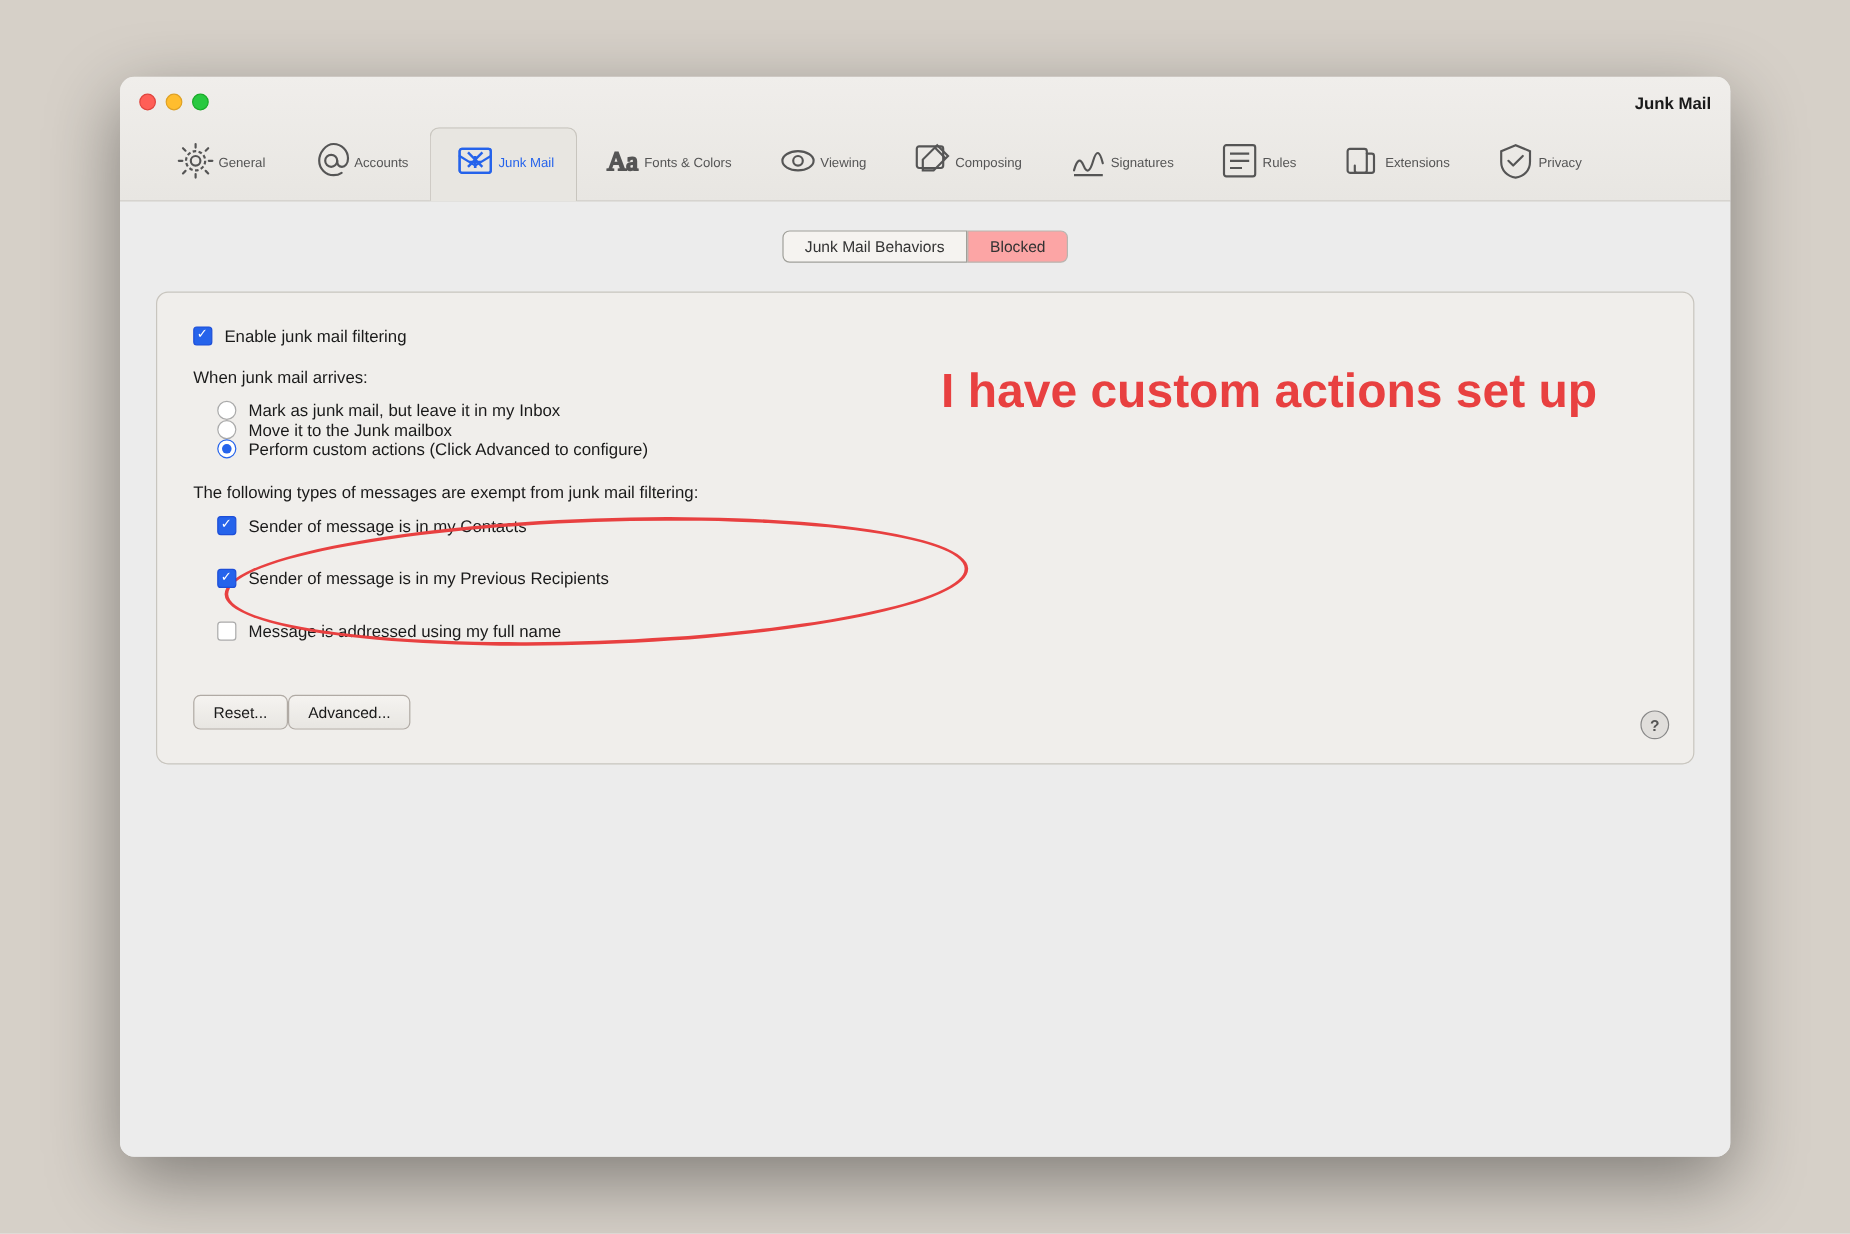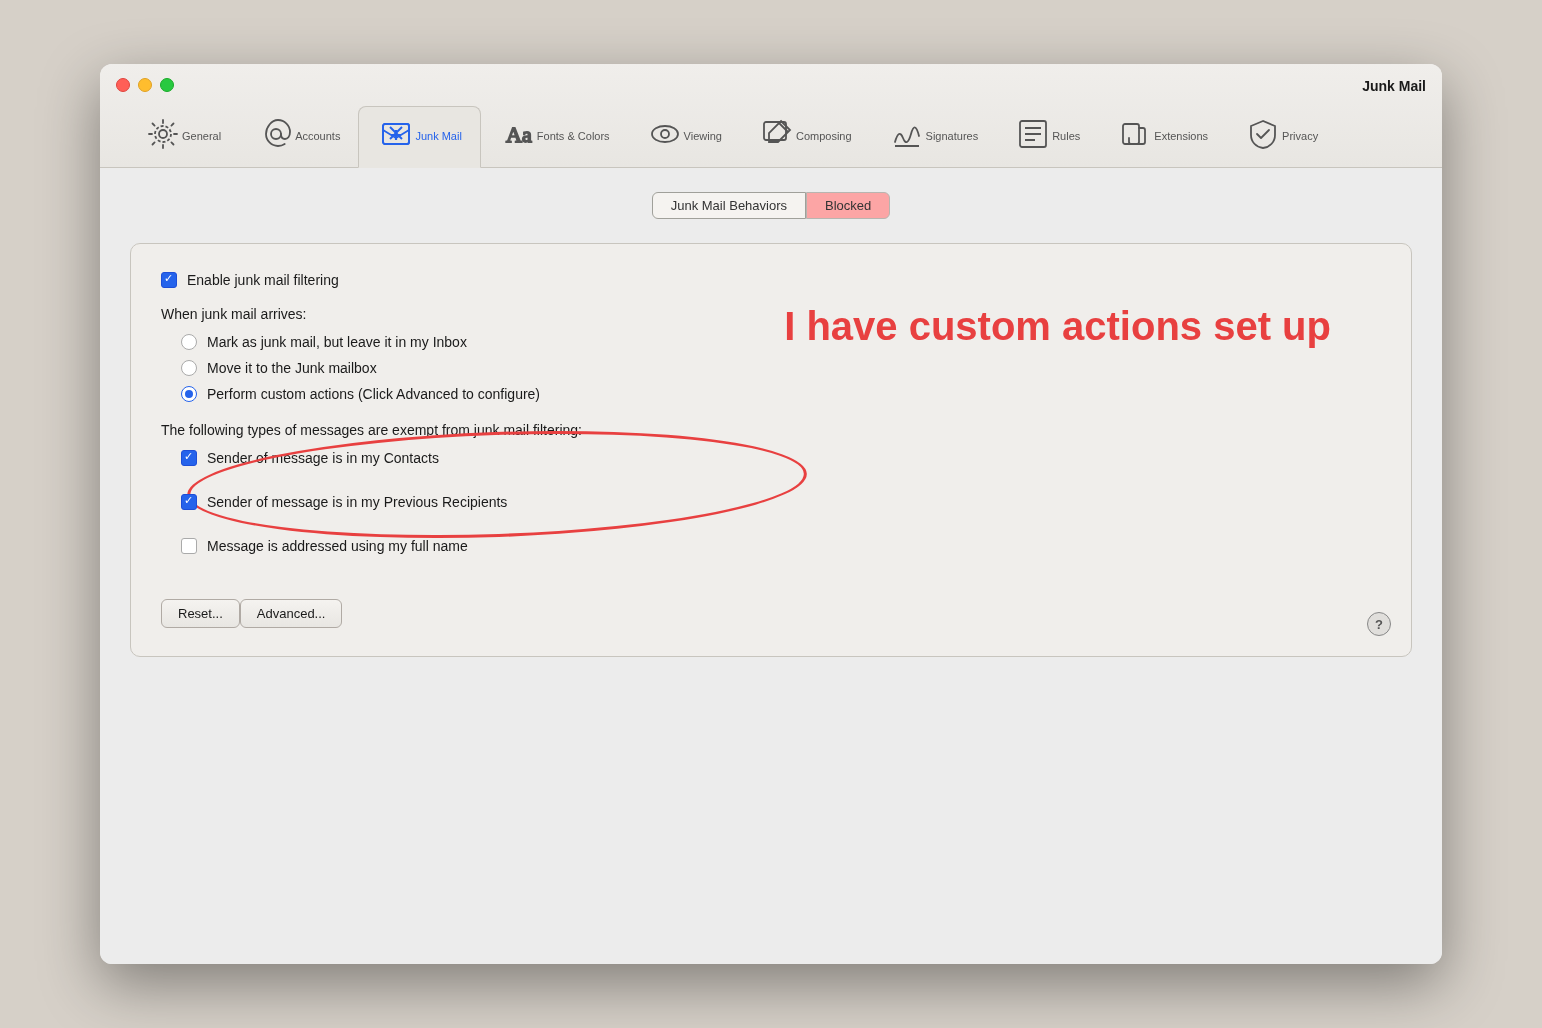--- a/index.html
+++ b/index.html
@@ -227,21 +227,21 @@
     .section-label {
       font-size: 14px;
       color: #1a1a1a;
       margin-bottom: 12px;
       margin-top: 4px;
     }
 
     .radio-group {
       display: flex;
       flex-direction: column;
-      gap: 10px;
+      gap: 0;
       margin-left: 20px;
       margin-bottom: 20px;
     }
 
     .radio-row {
       display: flex;
       align-items: center;
       gap: 10px;
     }
 

